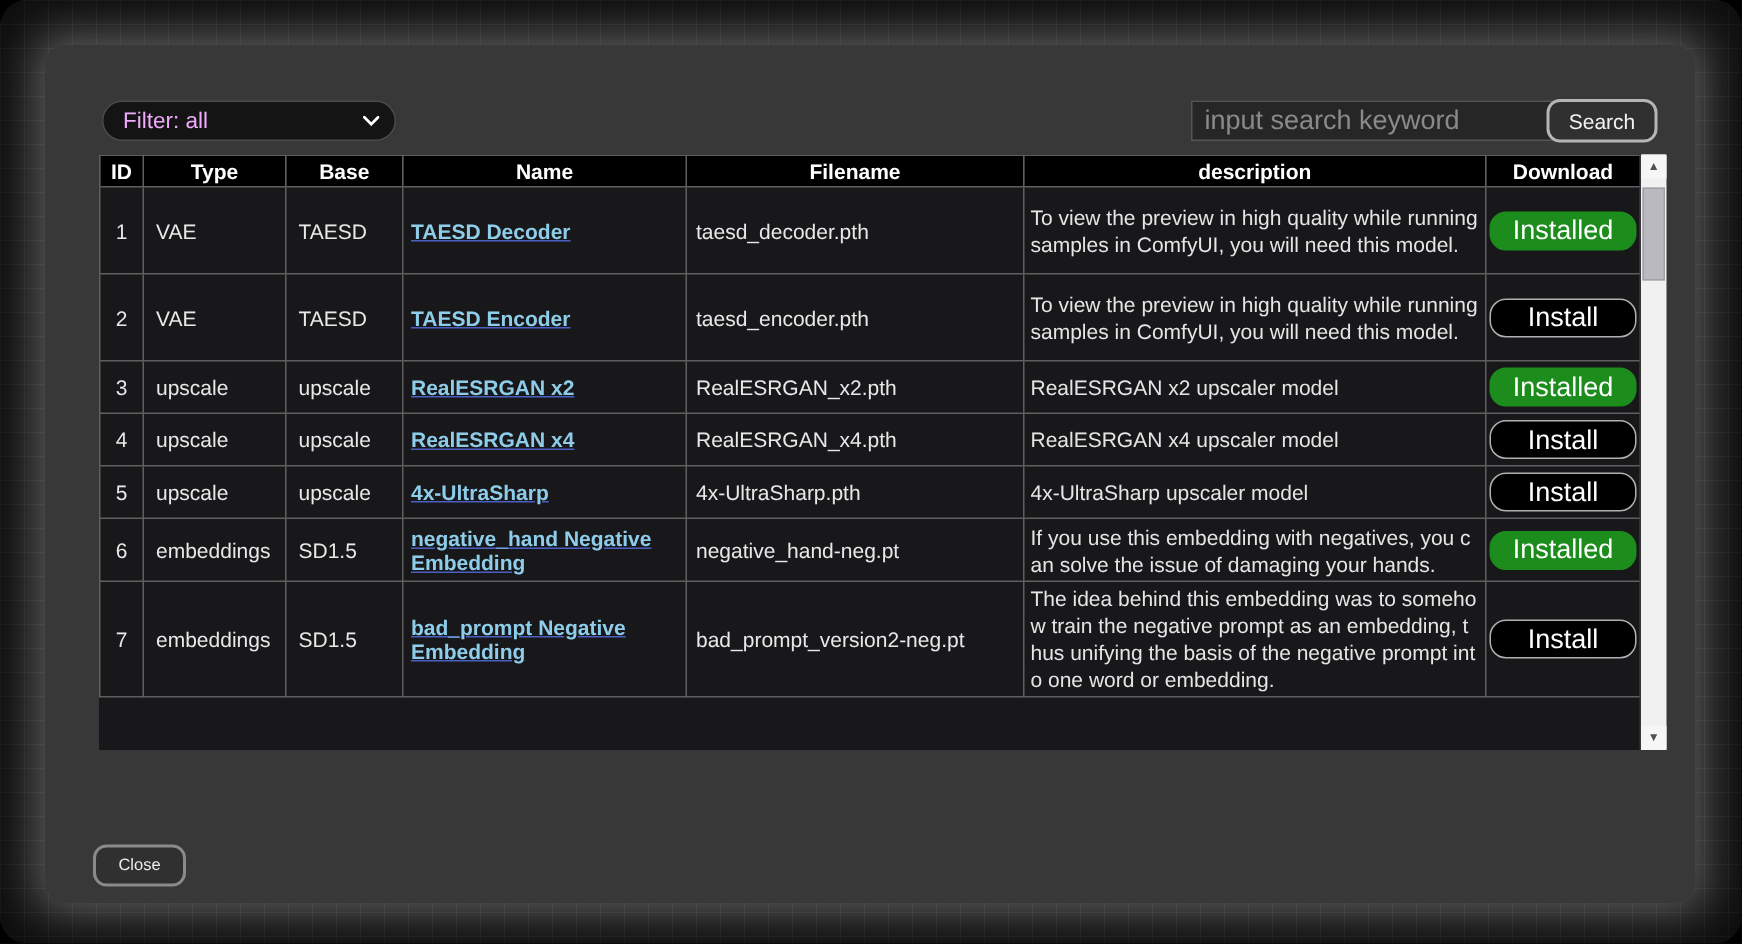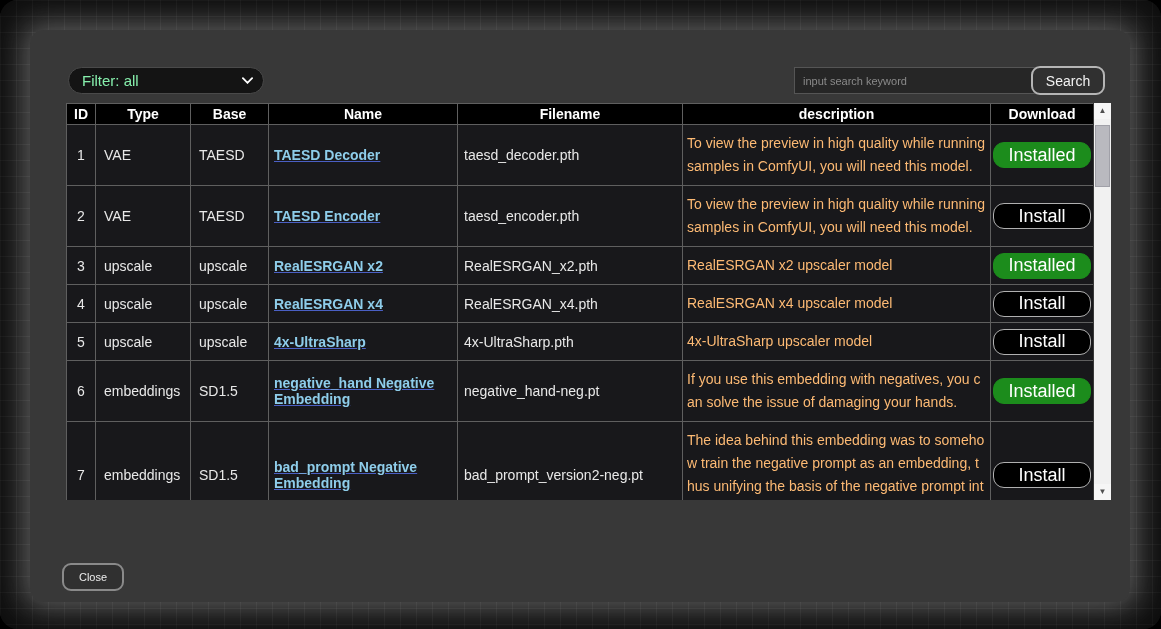--- a/index.html
+++ b/index.html
@@ -15,29 +15,29 @@
   }
   .dialog {
     position:absolute; left:30px; top:30px; width:1100px; height:572px;
     background:#383838; border-radius:14px;
     box-shadow: 0 0 28px 5px rgba(225,225,225,0.32);
   }
   
   .filter-select {
     position:absolute; left:38px; top:37px; width:196px; height:27px;
     background:#141414; border:1px solid #4a4a4a; border-radius:14px;
-    color:#86efac; font-size:15px; display:flex; align-items:center;
+    color:#f0abfc; font-size:15px; display:flex; align-items:center;
     padding:0 10px 0 13px; cursor:pointer;
   }
   .filter-select .lbl { flex:1; }
   .filter-select svg { width:11px; height:7px; }
   .search-input {
     position:absolute; left:764px; top:37px; width:248px; height:27px;
     background:#262626; border:1px solid #555; border-radius:0;
-    color:#ccc; font-size:11px; padding:0 8px; outline:none;
+    color:#ccc; font-size:18px; padding:0 8px; outline:none;
     font-family:"Liberation Sans", sans-serif;
   }
   .search-input::placeholder { color:#8a8a8a; }
   .search-btn {
     position:absolute; left:1001px; top:36px; height:29px; min-width:74px;
     background:#303030; border:2px solid #b5b5b5; border-radius:9px;
     color:#f2f2f2; font-size:14px; padding:0 9px; cursor:pointer;
     font-family:"Liberation Sans", sans-serif;
   }
   
@@ -50,21 +50,21 @@
   th {
     background:#000; color:#fff; font-size:14px; font-weight:bold;
     height:21px; text-align:center; padding:0 2px;
   }
   td { background:#18181b; color:#e8e8e8; font-size:14px; vertical-align:middle; }
   td.c-id { text-align:center; }
   td.c-type, td.c-base { padding-left:8px; }
   td.c-name { padding-left:5px; }
   td.c-file { padding-left:6px; }
   td.c-desc {
-    padding:7px 4px; line-height:23px; word-break:break-all; color:#fdba74;
+    padding:2px 4px; line-height:18px; word-break:break-all; color:#e5e5e5;
   }
   td.c-dl { text-align:center; }
   tbody tr:nth-child(1) { height:58px; }
   tbody tr:nth-child(2) { height:58px; }
   tbody tr:nth-child(3) { height:35px; }
   tbody tr:nth-child(4) { height:35px; }
   tbody tr:nth-child(5) { height:35px; }
   tbody tr:nth-child(6) { height:42px; }
   tbody tr:nth-child(7) { height:72px; }
   tbody tr:nth-child(8) { height:42px; }

